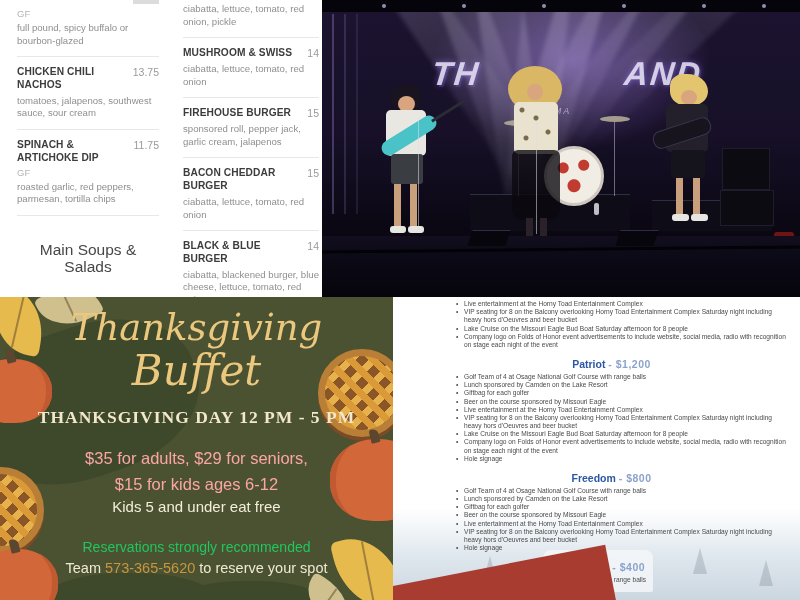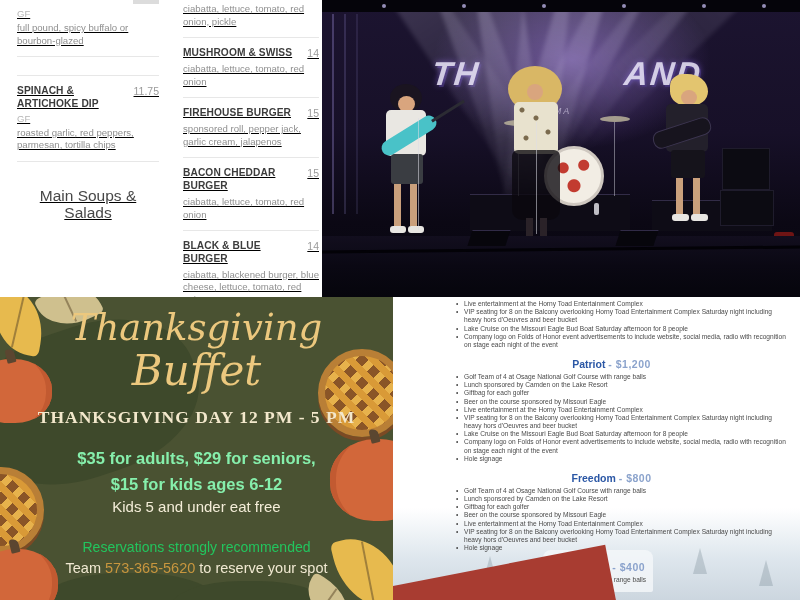--- a/index.html
+++ b/index.html
@@ -1,21 +1,21 @@
 <!DOCTYPE html>
 <html><head>
 <meta charset="utf-8">
 <style>
   html,body{margin:0;padding:0;background:#fff;}
   #stage{position:relative;width:800px;height:600px;overflow:hidden;font-family:"Liberation Sans",sans-serif;background:#fff;}
   .quad{position:absolute;overflow:hidden;}
 
   
   #menu{left:0;top:0;width:322px;height:297px;background:#fff;}
-  .menu-cols{display:flex;gap:24px;padding:0 0 0 17px;text-decoration:underline;}
+  .menu-cols{display:flex;gap:24px;padding:0 0 0 17px;}
   .mcol{display:flex;flex-direction:column;}
   .mcol0{width:142px;}
   .mcol1{width:136px;}
   .menu-divider{border-top:1px solid #e7e7e7;margin:9px 0;}
   .mi-row{display:flex;align-items:flex-start;}
   .mi-name{font-size:10.2px;font-weight:bold;color:#3c3c3c;line-height:1.25;letter-spacing:.1px;}
   .mi-price{margin-left:auto;padding-left:6px;font-size:10.5px;color:#9a9a9a;white-space:nowrap;}
   .mi-tag{font-size:9.5px;color:#b5b5b5;margin-top:2px;}
   .mi-desc{font-size:9.6px;color:#8f8f8f;line-height:1.32;margin-top:3px;}
   .price-smudge{width:26px;height:4px;background:#dcdcdc;margin:0 0 4px auto;}
@@ -66,21 +66,21 @@
   .leaf-y::after,.leaf-t::after{content:"";position:absolute;left:48%;top:8%;width:1.5px;height:84%;background:rgba(90,70,40,.5);transform:rotate(3deg);}
   .pie{border-radius:50%;border:7px solid #b97f36;background:
        repeating-linear-gradient(45deg,#d99a37 0 7px,rgba(0,0,0,0) 7px 16px),
        repeating-linear-gradient(-45deg,#e7b24c 0 7px,#8a5527 7px 16px);
        box-shadow:0 4px 0 #7c4a24;}
   .fl-text{position:relative;z-index:2;text-align:center;padding-top:12px;}
   .fl-title{font-family:"DejaVu Serif",serif;font-style:italic;color:#ecc87e;line-height:1;}
   .fl-title1{font-size:37px;}
   .fl-title2{font-size:42px;margin-top:4px;}
   .fl-sub{margin-top:15px;font-family:"Liberation Serif",serif;font-weight:bold;font-size:17.5px;letter-spacing:1px;color:#f3e8cc;}
-  .fl-prices{margin-top:18px;color:#86efac;font-size:16.5px;line-height:1.55;font-weight:bold;}
+  .fl-prices{margin-top:18px;color:#fca5a5;font-size:16.5px;line-height:1.55;}
   .fl-kids{font-size:15px;color:#f4edd8;margin-top:1px;}
   .fl-res{margin-top:24px;font-size:14px;color:#22c55e;}
   .fl-call{margin-top:5px;font-size:14.5px;color:#f1e9d2;}
   .fl-phone{color:#c8963e;}
 
   
   #doc{left:393px;top:297px;width:407px;height:303px;background:#fff;}
   .doc-content{position:relative;z-index:2;padding:3px 14px 0 62px;}
   .doc-content ul{list-style:none;margin:0;padding:0;}
   .doc-content li{position:relative;padding-left:9px;font-size:6.6px;line-height:1.24;color:#4a4a4a;}
@@ -102,20 +102,27 @@
 
   <section class="quad" id="menu">
     <div class="menu-cols">
       <div class="mcol mcol0" id="menu-col-0">
           <div class="menu-item">
             <div class="price-smudge"></div>
             <div class="mi-tag">GF</div>
             <div class="mi-desc">full pound, spicy buffalo or bourbon-glazed</div>
           </div>
           <div class="menu-divider"></div>
+          <div class="menu-item">
+            <div class="mi-row">
+              <span class="mi-name">CHICKEN CHILI NACHOS</span>
+              <span class="mi-price">13.75</span>
+            </div>
+            <div class="mi-desc">tomatoes, jalapenos, southwest sauce, sour cream</div>
+          </div>
           <div class="menu-divider"></div>
           <div class="menu-item">
             <div class="mi-row">
               <span class="mi-name">SPINACH &amp; ARTICHOKE DIP</span>
               <span class="mi-price">11.75</span>
             </div>
             <div class="mi-tag">GF</div>
             <div class="mi-desc">roasted garlic, red peppers, parmesan, tortilla chips</div>
           </div>
           <div class="menu-divider"></div>

